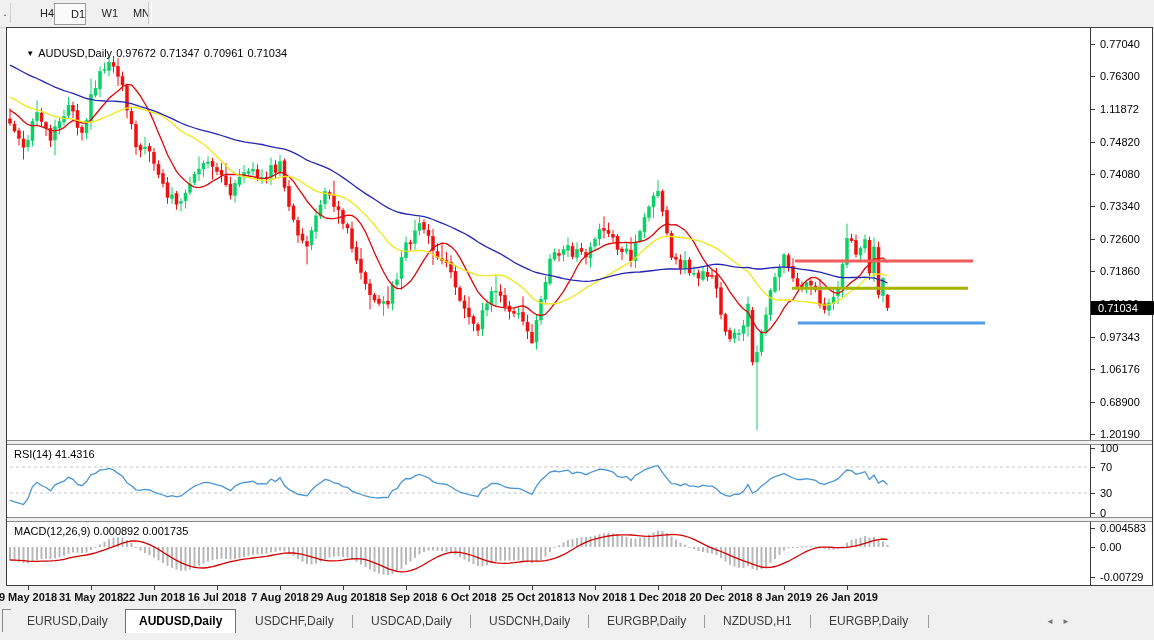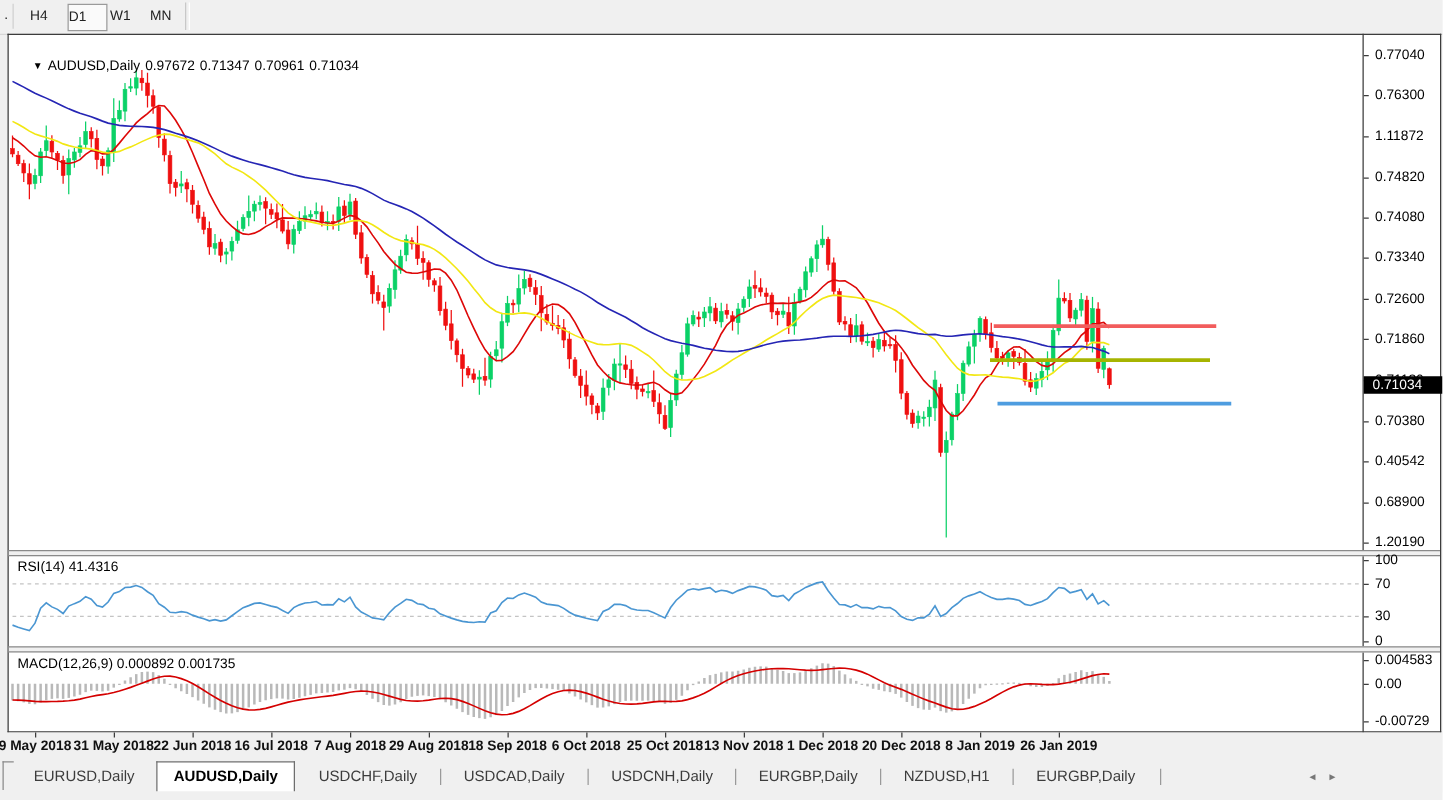--- a/index.html
+++ b/index.html
@@ -1,20 +1,20 @@
 <!DOCTYPE html>
 <html><head>
 <meta charset="utf-8">
 <style>
   html,body{margin:0;padding:0;}
   body{font-family:"Liberation Sans","DejaVu Sans",sans-serif;}
   .screen{position:relative;width:1154px;height:640px;background:#f0f0f0;overflow:hidden;}
   
   .toolbar{position:absolute;left:0;top:0;width:1154px;height:27px;background:#f0f0f0;border-bottom:1px solid #d7d7d7;}
-  .tf-btn{position:absolute;top:3px;height:20px;width:30px;line-height:20px;text-align:left;font-size:11px;color:#222;cursor:default;}
+  .tf-btn{position:absolute;top:3px;height:20px;width:30px;line-height:20px;text-align:right;font-size:11px;color:#222;cursor:default;}
   .tf-btn.active{background:#fafafa;border:1px solid #9a9a9a;}
   .tb-frag{position:absolute;left:0;top:3px;width:10px;height:20px;font-size:11px;color:#222;line-height:18px;text-align:center;border-right:1px solid #d0d0d0;}
   .tb-sep{position:absolute;left:148px;top:2px;width:2px;height:22px;border-left:1px solid #c8c8c8;border-right:1px solid #fff;}
   
   .chart-bg{position:absolute;left:7px;top:28px;width:1145px;height:557px;background:#fff;}
   .frame-line{position:absolute;background:#3c3c3c;}
   .sep-groove{position:absolute;left:7px;width:1145px;height:3px;background:#f0f0f0;border-top:1px solid #8a8a8a;border-bottom:1px solid #8a8a8a;}
   .panel-title{position:absolute;font-size:11px;color:#000;white-space:pre;}
   .panel-title span{margin-right:4px;}
   .drop-ico{font-size:8px;color:#000;margin-right:5px;vertical-align:1px;}
@@ -734,23 +734,23 @@
     <div class="ptick" style="top:168px">0.74080</div>
     <div class="ptick-dash" style="top:206px"></div>
     <div class="ptick" style="top:200px">0.73340</div>
     <div class="ptick-dash" style="top:239px"></div>
     <div class="ptick" style="top:233px">0.72600</div>
     <div class="ptick-dash" style="top:271px"></div>
     <div class="ptick" style="top:265px">0.71860</div>
     <div class="ptick-dash" style="top:304px"></div>
     <div class="ptick" style="top:298px">0.71120</div>
     <div class="ptick-dash" style="top:337px"></div>
-    <div class="ptick" style="top:331px">0.70380</div>
+    <div class="ptick" style="top:331px">0.97343</div>
     <div class="ptick-dash" style="top:369px"></div>
-    <div class="ptick" style="top:363px">0.40542</div>
+    <div class="ptick" style="top:363px">1.06176</div>
     <div class="ptick-dash" style="top:402px"></div>
     <div class="ptick" style="top:396px">0.68900</div>
     <div class="ptick-dash" style="top:434px"></div>
     <div class="ptick" style="top:428px">1.20190</div>
     <div class="ptick-dash" style="top:448px"></div>
     <div class="ptick" style="top:442px">100</div>
     <div class="ptick-dash" style="top:467px"></div>
     <div class="ptick" style="top:461px">70</div>
     <div class="ptick-dash" style="top:493px"></div>
     <div class="ptick" style="top:487px">30</div>

